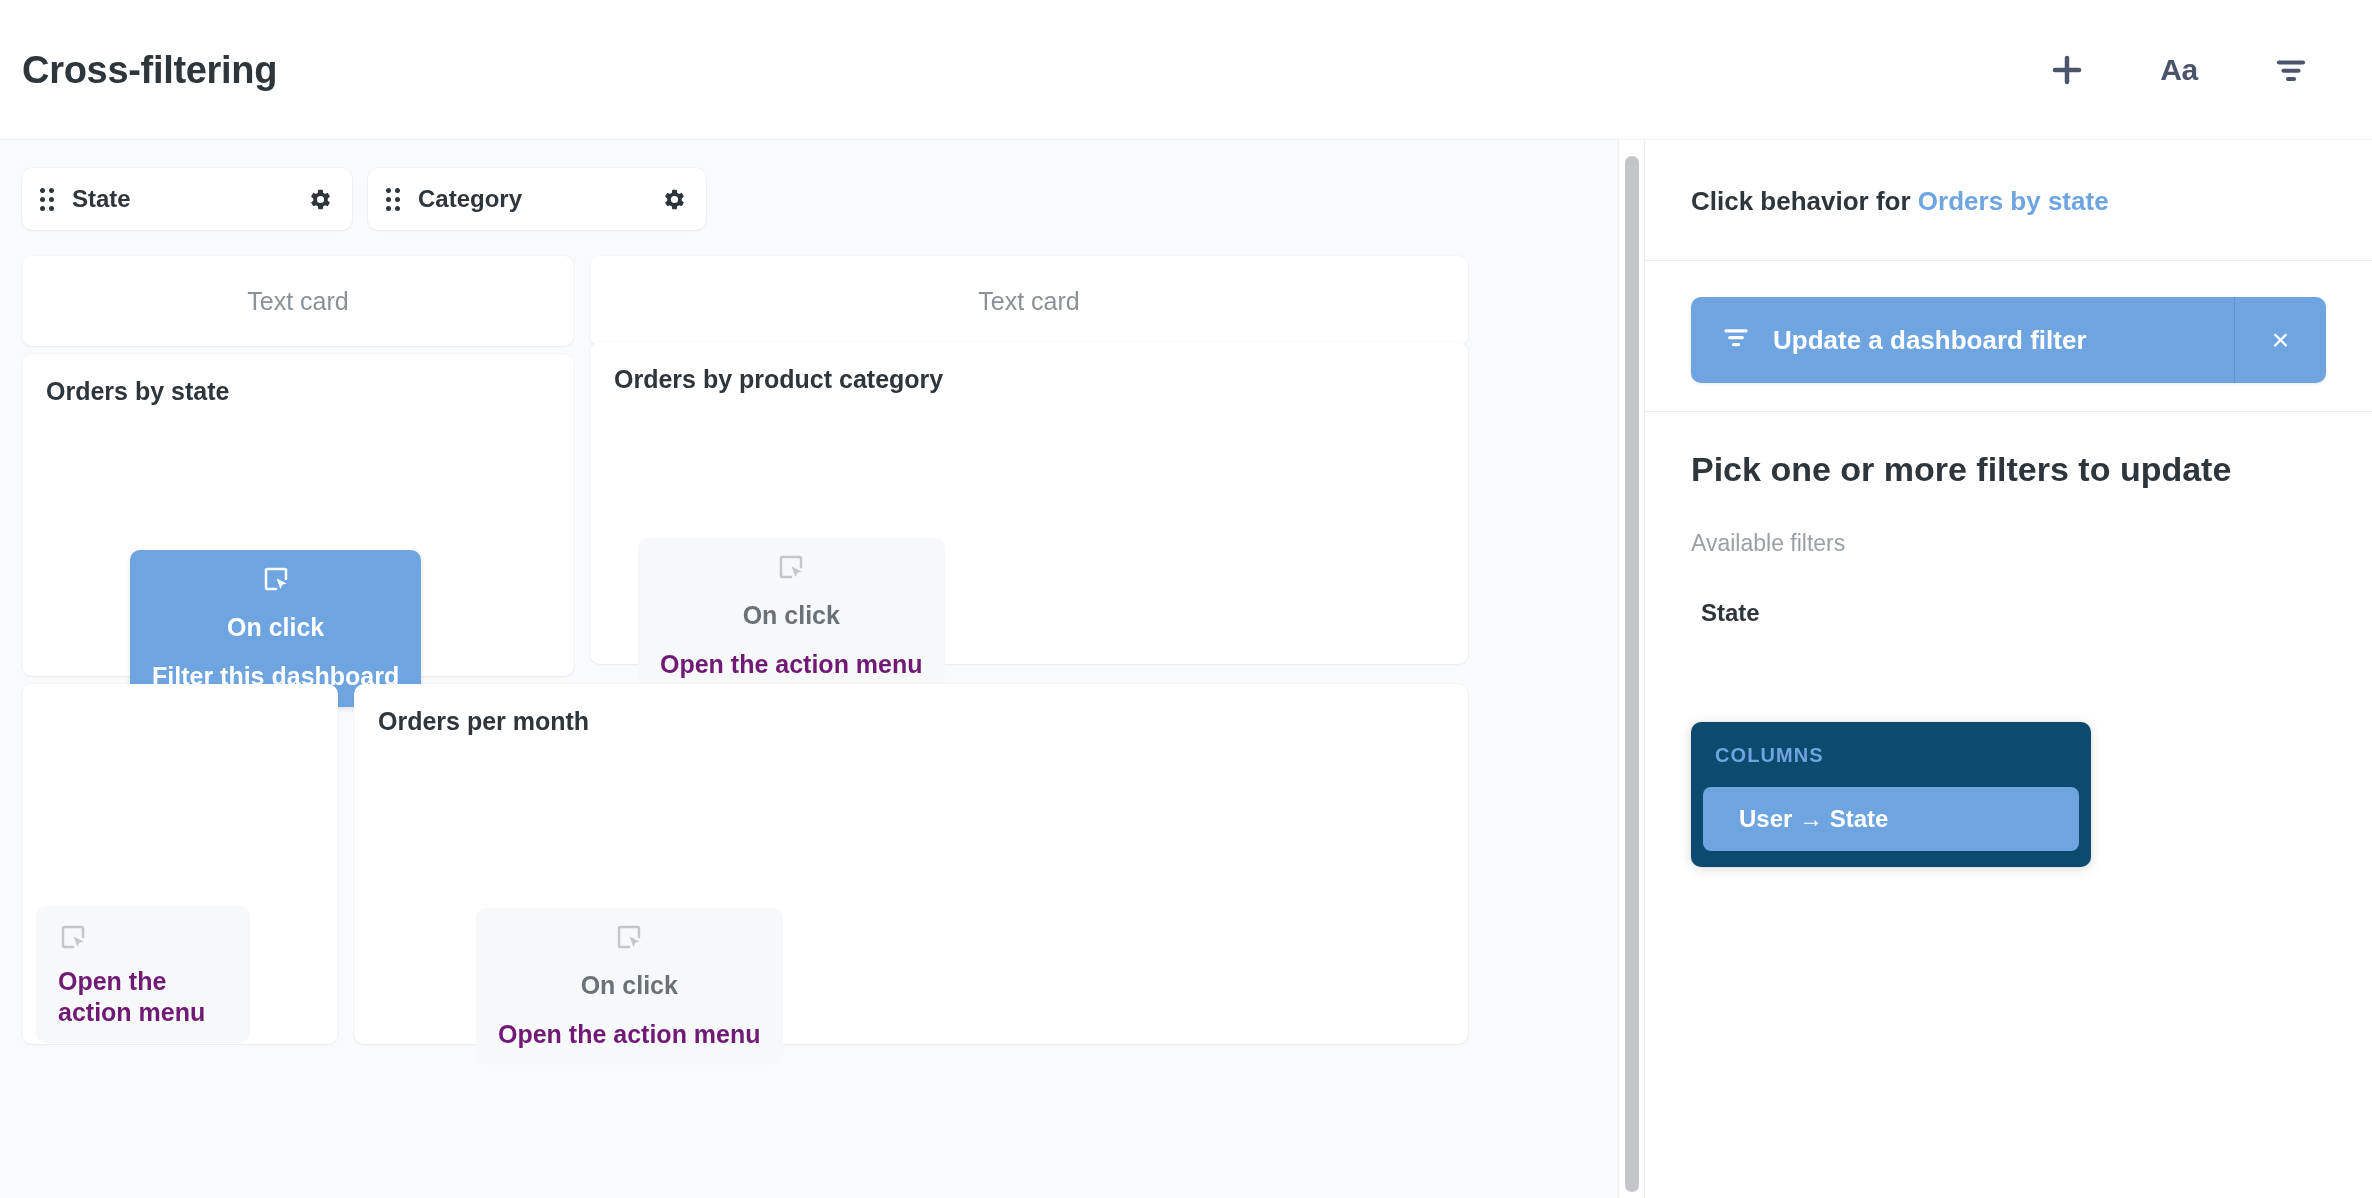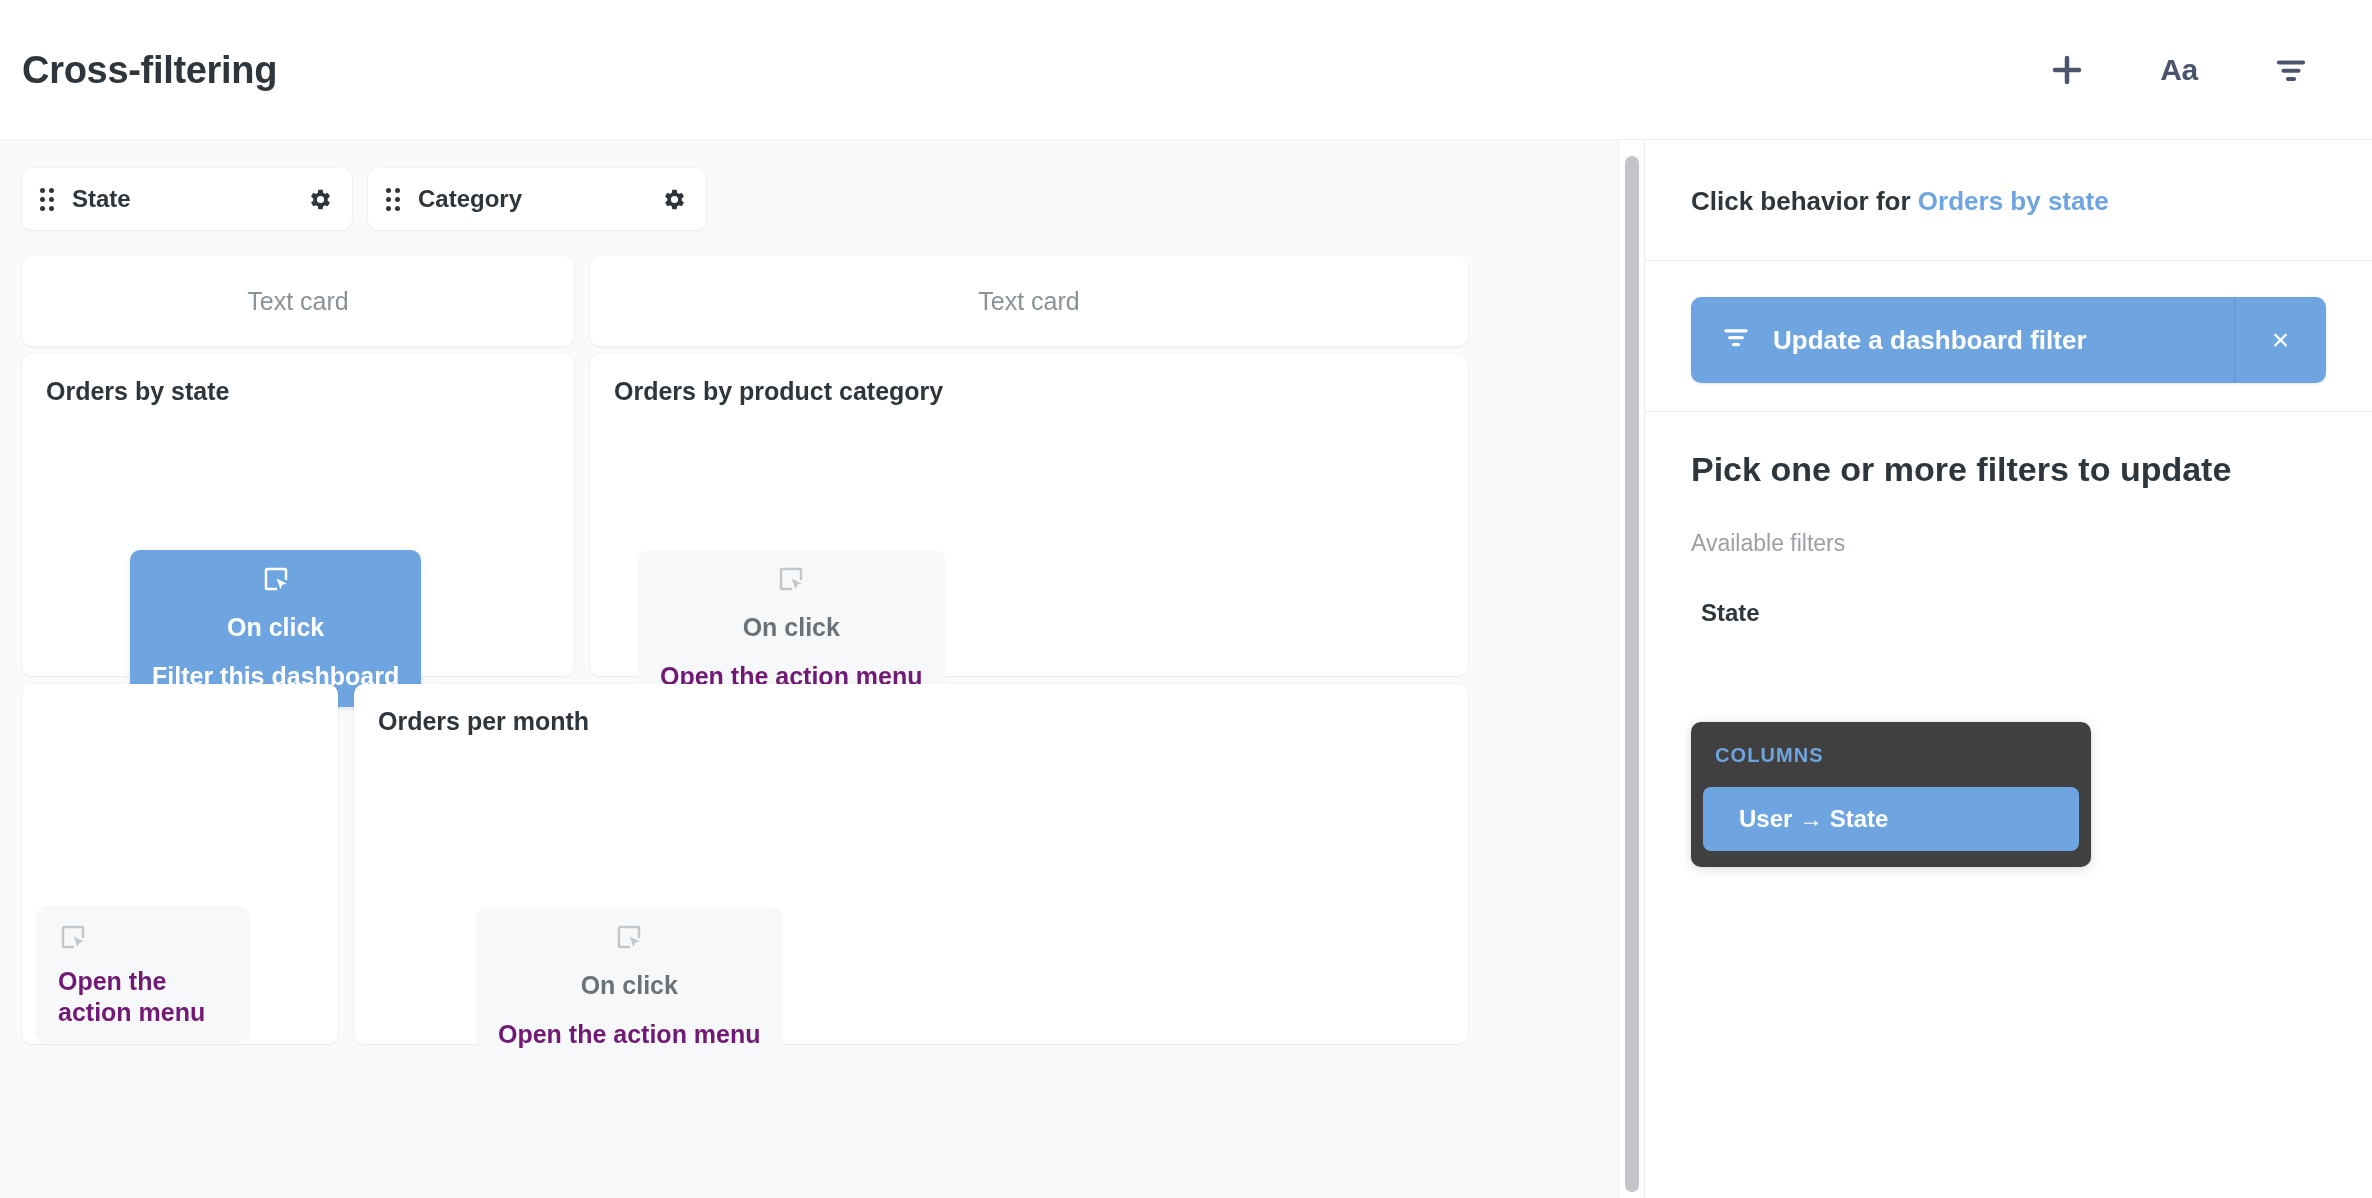--- a/index.html
+++ b/index.html
@@ -105,21 +105,21 @@
     position: absolute; inset: 0;
     display: flex; align-items: center; justify-content: center;
     font-size: 25px; color: #8a9197;
   }
 
   
   #text-card-1 { left: 0;    top: 0;   width: 552px; height: 90px; }
   #text-card-2 { left: 568px; top: 0;  width: 878px; height: 90px; }
   
   #card-orders-state    { left: 0;    top: 98px; width: 552px; height: 322px; }
-  #card-orders-category { left: 568px; top: 98px; width: 878px; height: 322px; }
+  #card-orders-category { left: 568px; top: 86px; width: 878px; height: 322px; }
   #card-small-left      { left: 0;    top: 428px; width: 316px; height: 360px; }
   #card-orders-month    { left: 332px; top: 428px; width: 1114px; height: 360px; }
 
   
   .badge {
     position: absolute;
     display: inline-flex;
     align-items: center;
     gap: 18px;
     border-radius: 10px;
@@ -236,21 +236,21 @@
   .sb-filter-name {
     font-size: 24px; font-weight: bold; color: #2e353b;
     padding-left: 10px; line-height: 1;
     cursor: pointer;
   }
 
   .columns-popover {
     position: absolute;
     left: 46px; top: 310px;
     width: 400px;
-    background: #404040;
+    background: #0c4a6e;
     border-radius: 10px;
     box-shadow: 0 2px 12px rgba(0,0,0,0.14), 0 0 0 1px rgba(0,0,0,0.03);
     padding: 22px 12px 16px 12px;
   }
   .columns-head {
     font-size: 20px; font-weight: bold; letter-spacing: 1.1px;
     color: #6ea5e0; padding: 0 12px; margin-bottom: 20px;
     text-transform: uppercase;
   }
   .columns-item {

